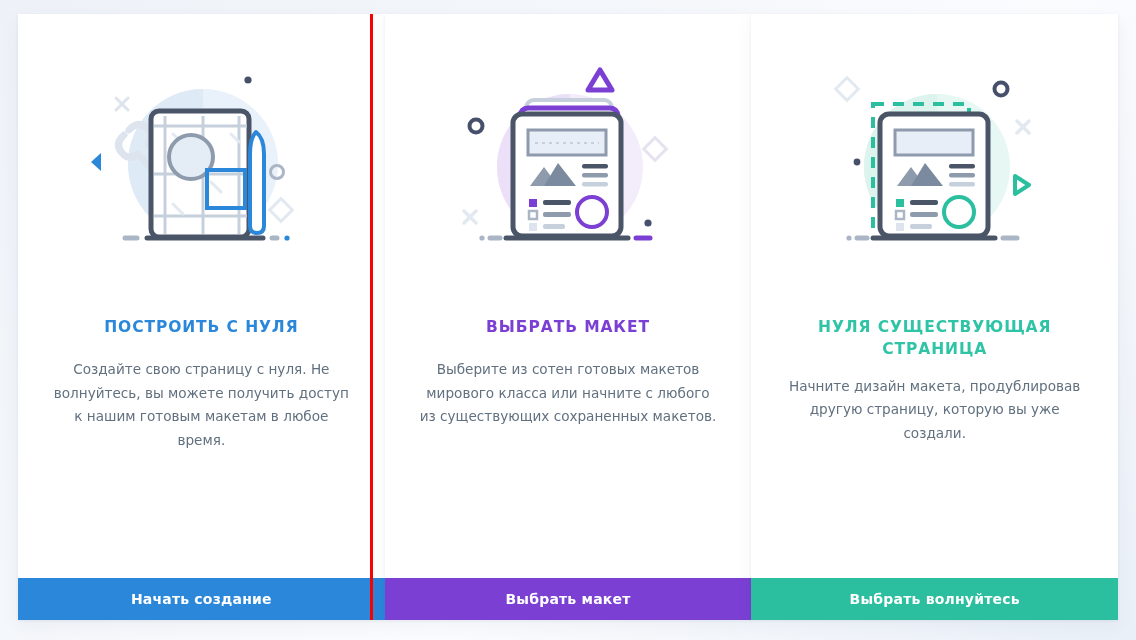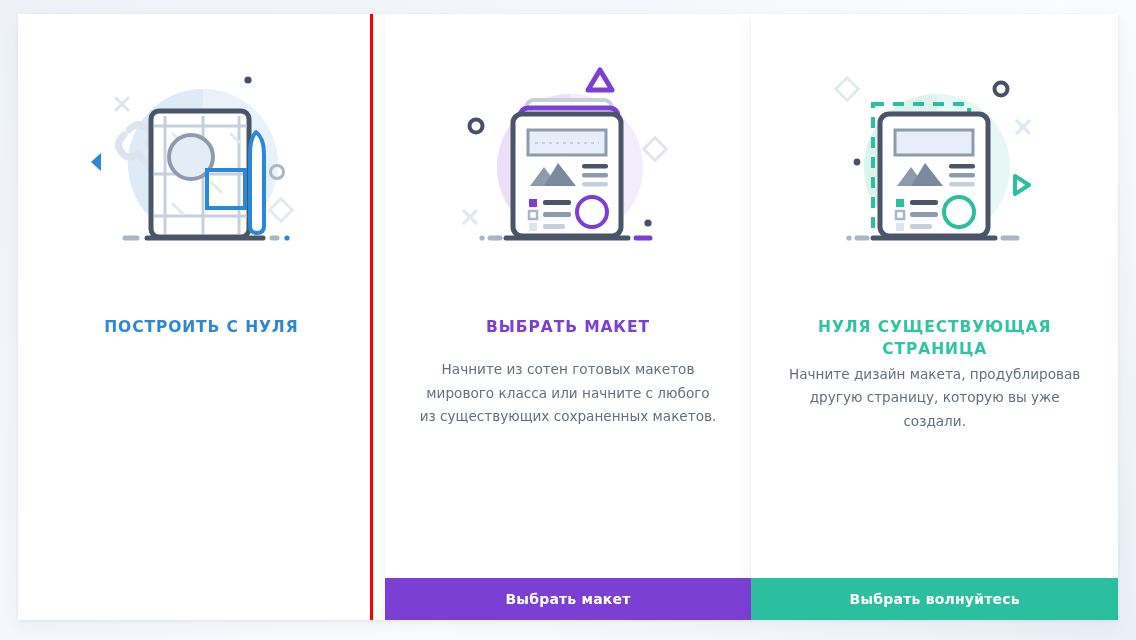--- a/index.html
+++ b/index.html
@@ -66,21 +66,21 @@
   .title-teal   { color: #2ec4a5; }
 
   .card-desc {
     text-align: center;
     font-size: 13.6px;
     line-height: 1.72;
     color: #61707f;
     padding: 0 34px;
     margin-top: 20px;
   }
-  .card-3 .card-desc { margin-top: 2px; }
+  .card-3 .card-desc { margin-top: 14px; }
 
   .spacer { flex: 1 1 auto; }
 
   .card-button {
     height: 42px;
     border: none;
     width: 100%;
     color: #ffffff;
     font-size: 14px;
     font-weight: bold;
@@ -151,21 +151,23 @@
 
         <line x1="56" y1="174" x2="172" y2="174" stroke="#4a5568" stroke-width="5" stroke-linecap="round"></line>
         <g stroke="#aab6c6" stroke-width="5" stroke-linecap="round">
           <line x1="34" y1="174" x2="46" y2="174"></line>
           <line x1="181" y1="174" x2="186" y2="174"></line>
         </g>
         <circle cx="196" cy="174" r="2.6" fill="#2b87da"></circle>
       </svg>
     </div>
     <h3 class="card-title title-blue">ПОСТРОИТЬ С НУЛЯ</h3>
+    <p class="card-desc">Создайте свою страницу с нуля. Не волнуйтесь, вы можете получить доступ к нашим готовым макетам в любое время.</p>
     <div class="spacer"></div>
+    <button class="card-button btn-blue">Начать создание</button>
   </div>
 
   <div class="card card-2">
     <div class="illus-wrap">
       <svg width="220" height="200" viewBox="0 0 220 200">
 
         <circle cx="112" cy="103" r="73" fill="#f3ecfb"></circle>
         <path d="M39 103 a73 73 0 0 1 73 -73 v146 a73 73 0 0 1 -73 -73z" fill="#ece0f8"></path>
 
         <path d="M142 6 L154 26 L130 26 Z" fill="none" stroke="#7b3fd4" stroke-width="5" stroke-linejoin="round"></path>
@@ -211,21 +213,21 @@
 
         <line x1="48" y1="174" x2="170" y2="174" stroke="#4a5568" stroke-width="5" stroke-linecap="round"></line>
         <g stroke="#aab6c6" stroke-width="5" stroke-linecap="round">
           <line x1="32" y1="174" x2="42" y2="174"></line>
         </g>
         <circle cx="24" cy="174" r="2.6" fill="#aab6c6"></circle>
         <line x1="178" y1="174" x2="192" y2="174" stroke="#7b3fd4" stroke-width="5" stroke-linecap="round"></line>
       </svg>
     </div>
     <h3 class="card-title title-purple">ВЫБРАТЬ МАКЕТ</h3>
-    <p class="card-desc">Начните из сотен готовых макетов мирового класса или начните с любого из существующих сохраненных макетов.</p>
+    <p class="card-desc">Выберите из сотен готовых макетов мирового класса или начните с любого из существующих сохраненных макетов.</p>
     <div class="spacer"></div>
     <button class="card-button btn-purple">Выбрать макет</button>
   </div>
 
   <div class="card card-3">
     <div class="illus-wrap">
       <svg width="220" height="200" viewBox="0 0 220 200">
 
         <circle cx="112" cy="103" r="73" fill="#e7f7f3"></circle>
         <path d="M39 103 a73 73 0 0 1 73 -73 v146 a73 73 0 0 1 -73 -73z" fill="#ddf3ed"></path>

